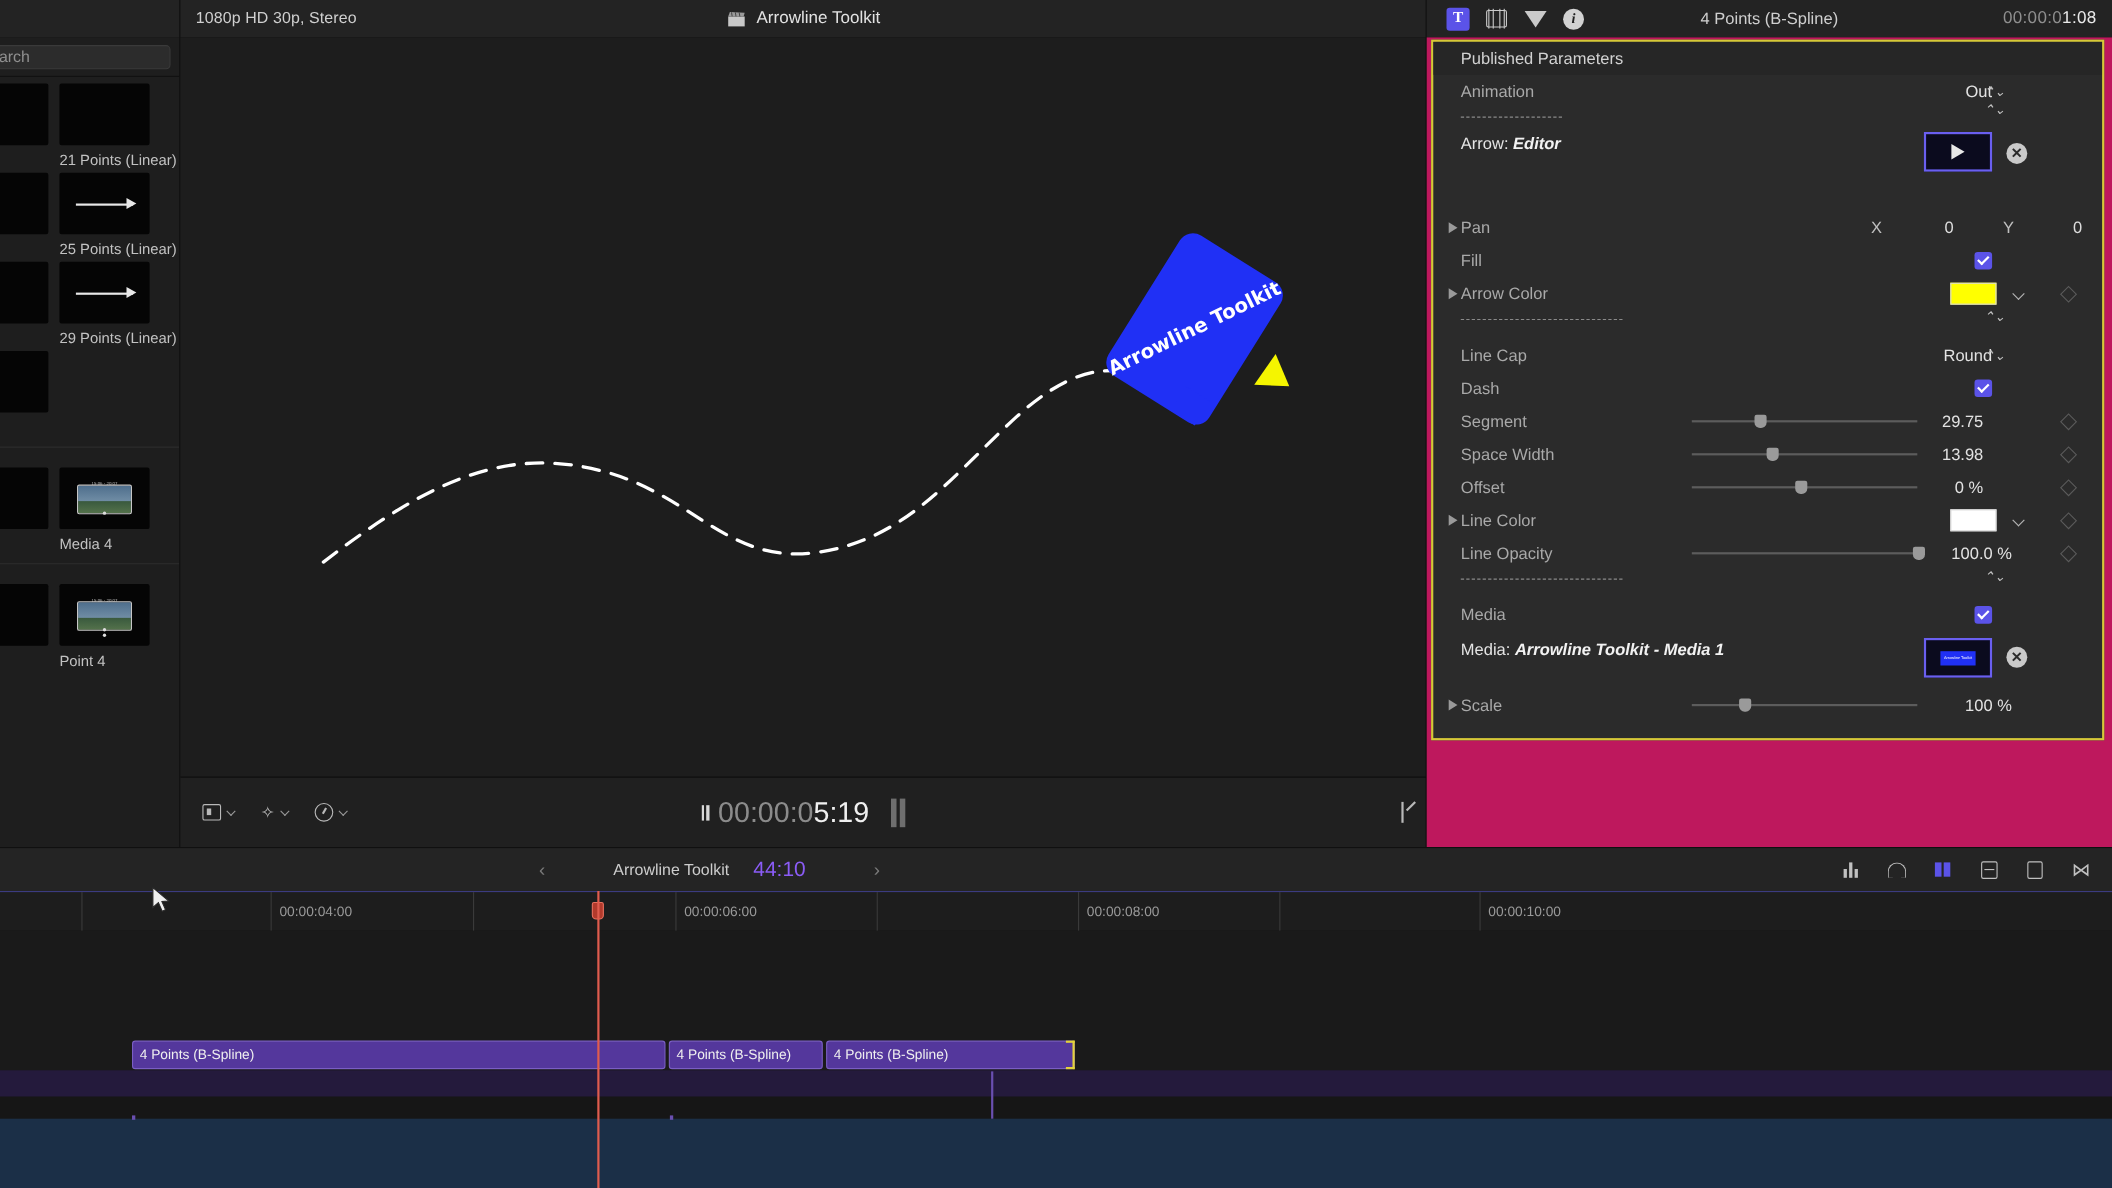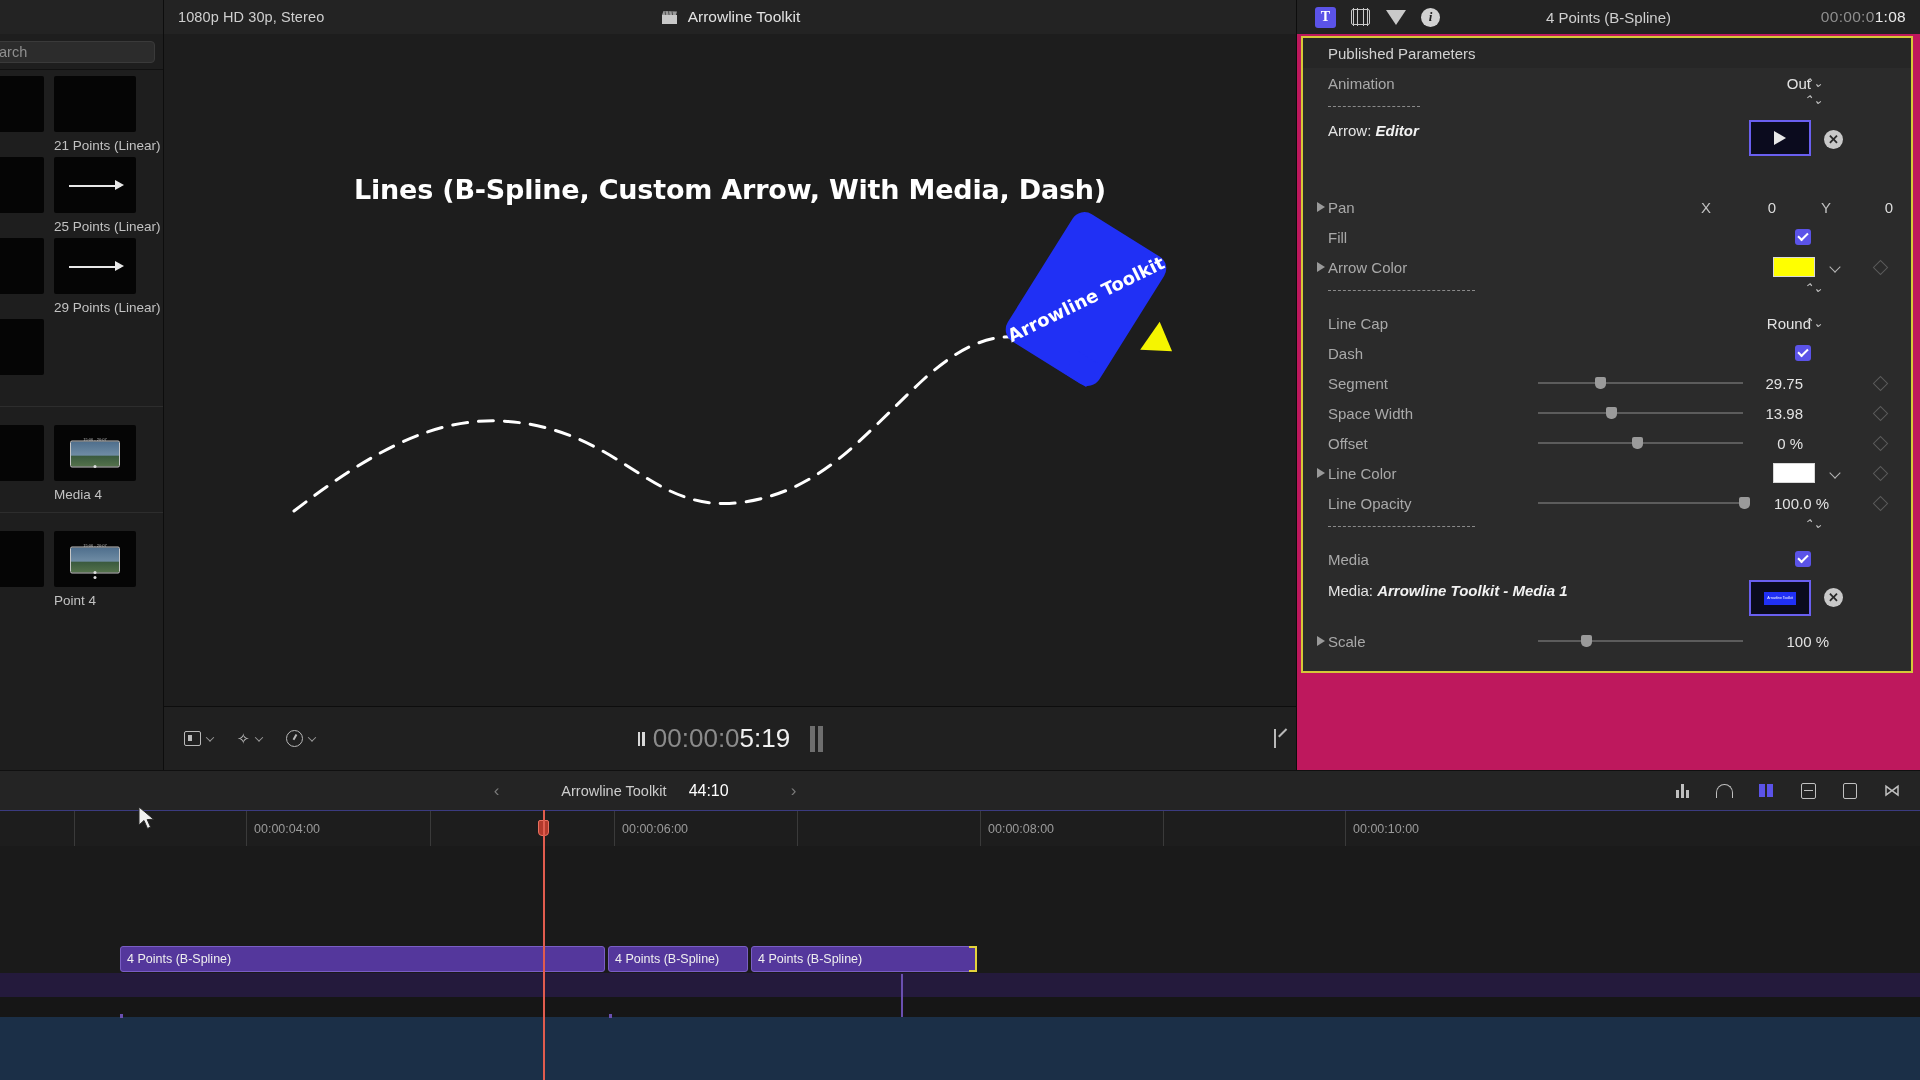--- a/index.html
+++ b/index.html
@@ -167,21 +167,21 @@
   .xbtn { position:absolute; right:68px; width:19px;height:19px;border-radius:50%;background:#c9c9c9; color:#2a2a2a; font-size:13px; display:flex;align-items:center;justify-content:center; font-weight:bold;}
 
   
   .tl-toolbar {
     position:absolute; left:0; top:770px; width:1920px; height:40px;
     background:#242424; border-top:1px solid #101010; display:flex; align-items:center;
   }
   .tl-nav { position:absolute; left:0; width:1290px; display:flex; align-items:center; justify-content:center; gap:0;}
   .tl-arrow { color:#7a7a7a; font-size:17px; margin:0 62px; }
   .tl-name { font-size:14.5px; color:#cdcdcd;}
-  .tl-dur { font-size:16px; color:#ffffff; margin-left:22px;}
+  .tl-dur { font-size:19px; color:#8b5cf6; margin-left:22px;}
   .tl-tools { position:absolute; right:18px; display:flex; align-items:center; gap:22px;}
   .tt { width:20px;height:18px; display:flex; align-items:center; justify-content:center; color:#c0c0c0;}
   .tt-bars { display:flex; gap:2px; align-items:flex-end;}
   .tt-bars i{display:block;width:3px;background:#c0c0c0;}
   .tt-hp { width:17px;height:14px;border:1.6px solid #c0c0c0;border-bottom:none;border-radius:9px 9px 0 0;}
   .tt-sw { display:flex;gap:2px;}
   .tt-sw i{display:block;width:6px;height:13px;background:#5b53e8;}
   .tt-film { width:15px;height:16px;border:1.5px solid #c0c0c0;border-radius:2px;position:relative;}
   .tt-film:after{content:'';position:absolute;left:2px;right:2px;top:6px;height:1.5px;background:#c0c0c0;}
   .tt-idx { width:14px;height:16px;border:1.5px solid #c0c0c0;border-radius:2px;}
@@ -343,21 +343,20 @@
             <div class="dot2"></div>
           </div>
           <div class="brow-label">Point 4</div>
         </div>
       </div>
 
     </div>
   </div>
 
   <div class="viewer">
-    <div class="canvas-title">Lines (B-Spline, Custom Arrow, With Media, Dash)</div>
 
     <svg width="1133" height="672" style="position:absolute;left:0;top:0;">
       <path d="M 130 477 C 230 400, 300 370, 390 396 C 470 420, 500 480, 580 468 C 660 456, 700 400, 760 345 C 810 300, 840 300, 870 305" fill="none" stroke="#ffffff" stroke-width="3" stroke-dasharray="15 11" stroke-linecap="round"></path>
     </svg>
 
     <div class="callout">
       <div class="callout-text">Arrowline Toolkit</div>
     </div>
     <div class="callout-tail"></div>
     <div class="arrowhead-yellow"></div>

